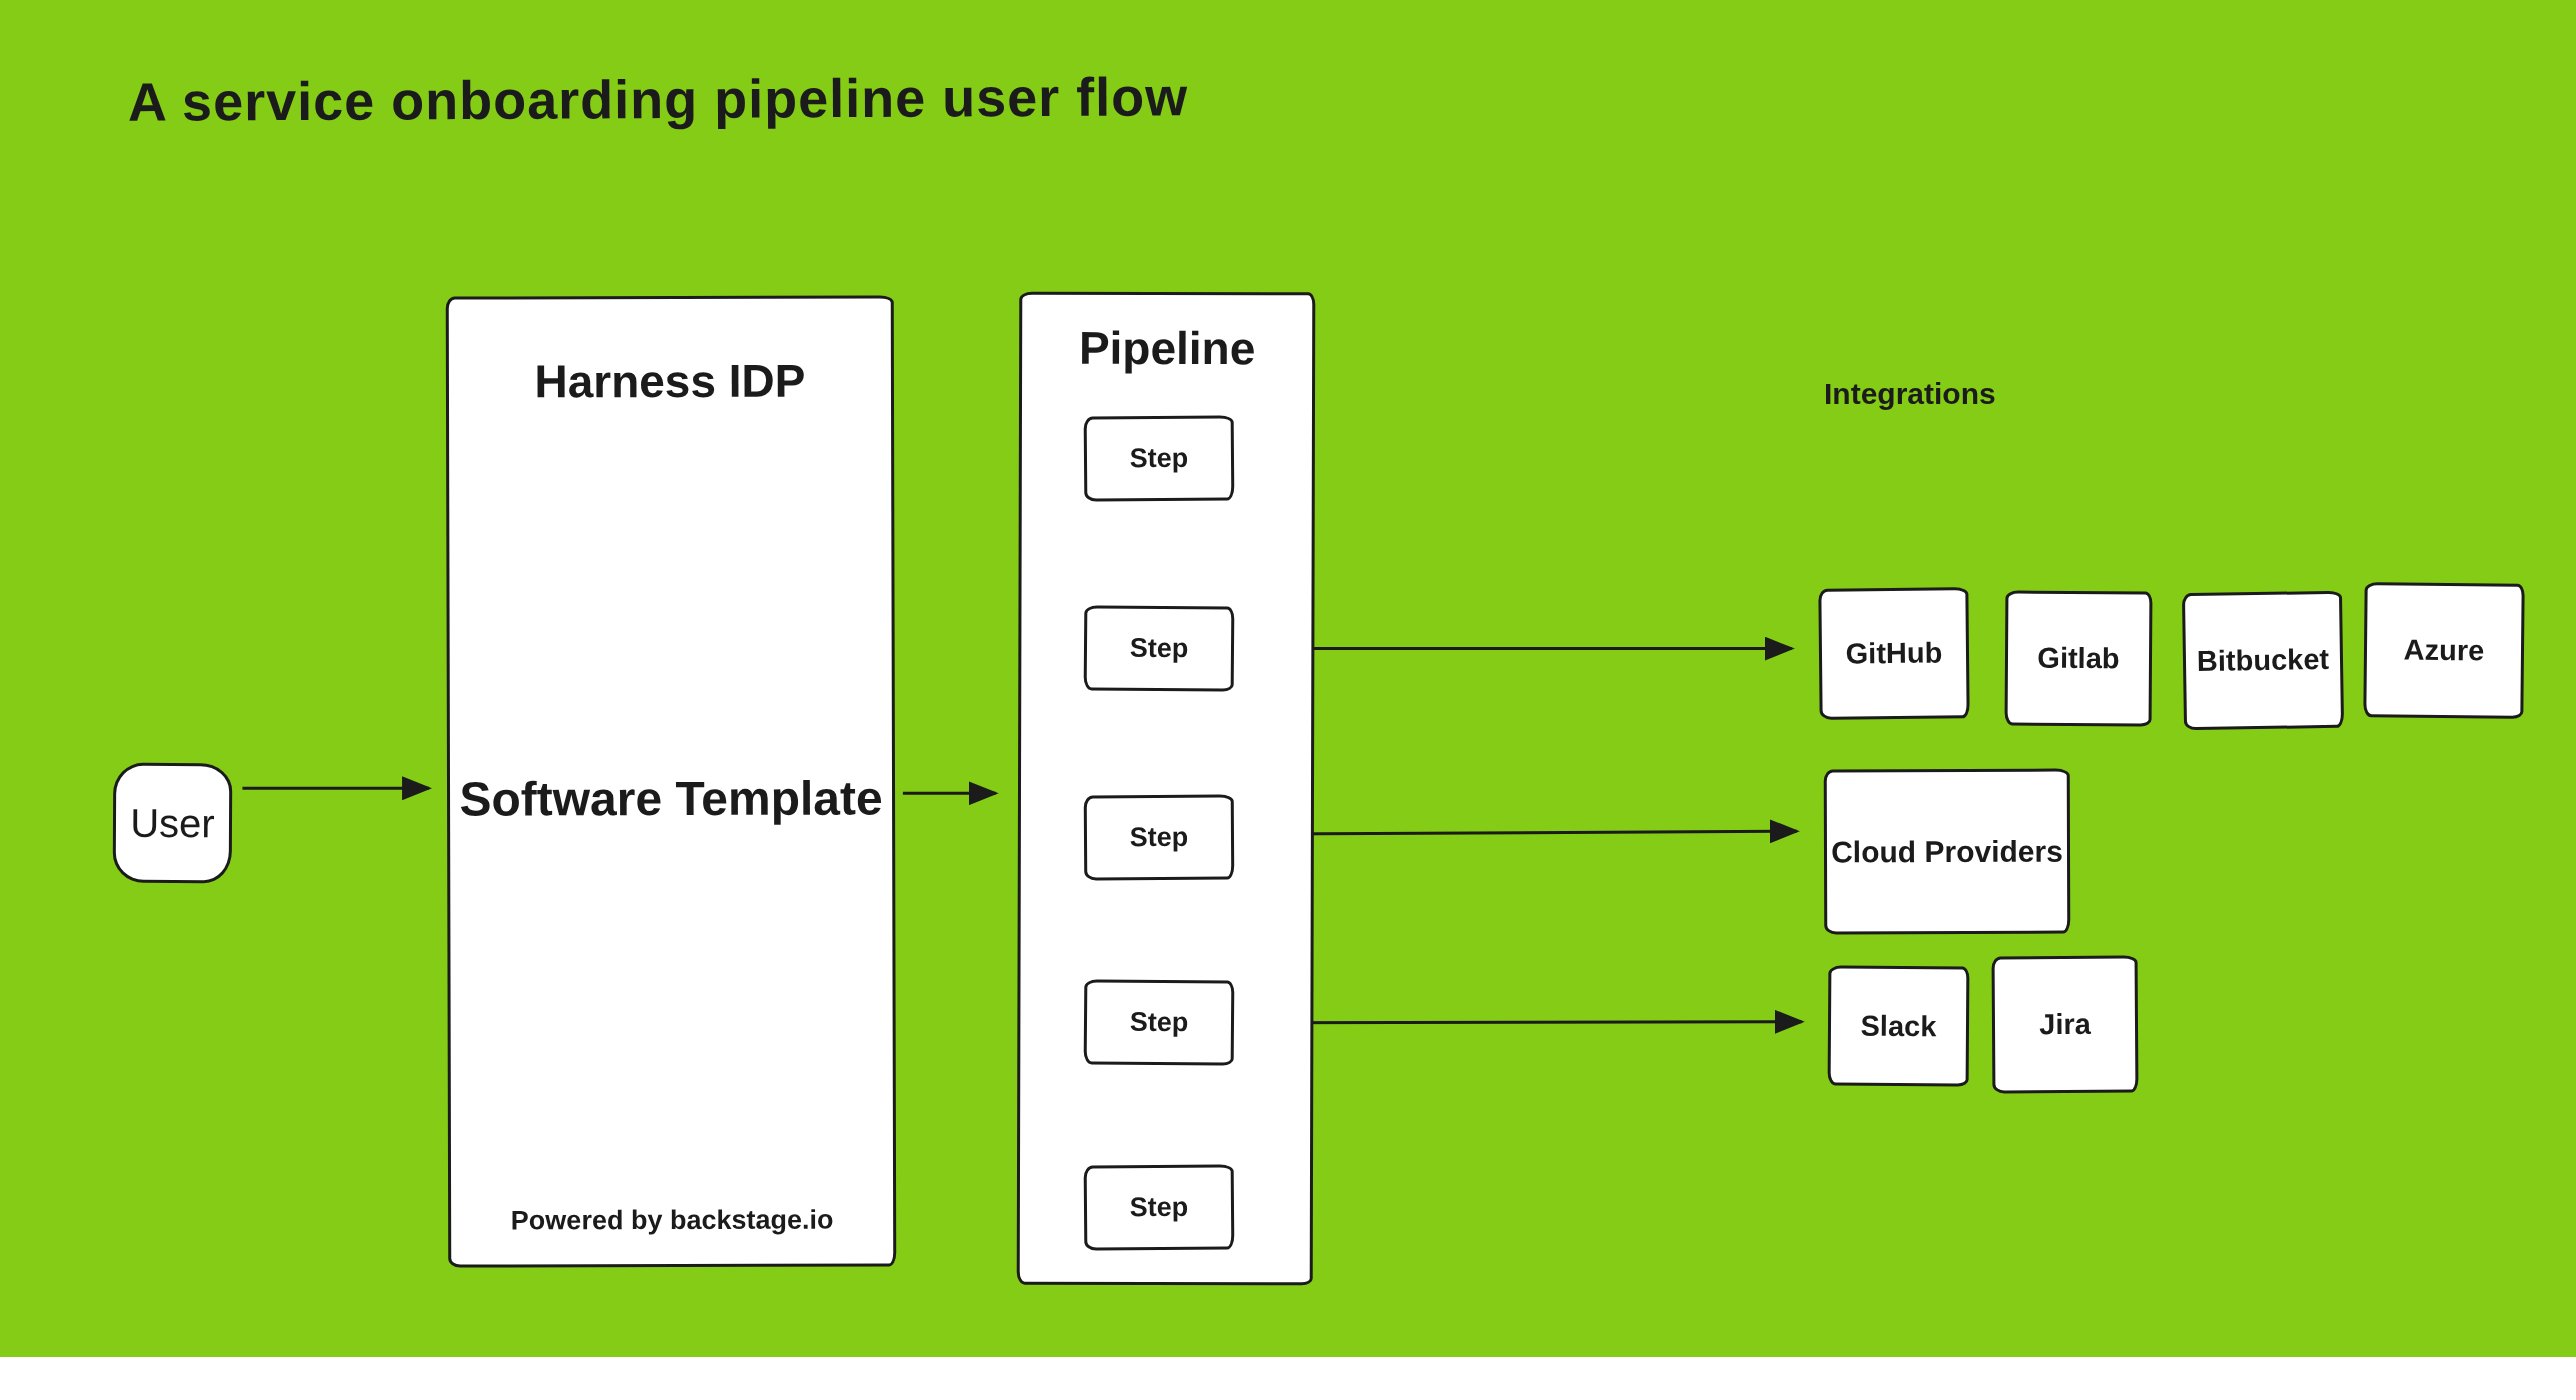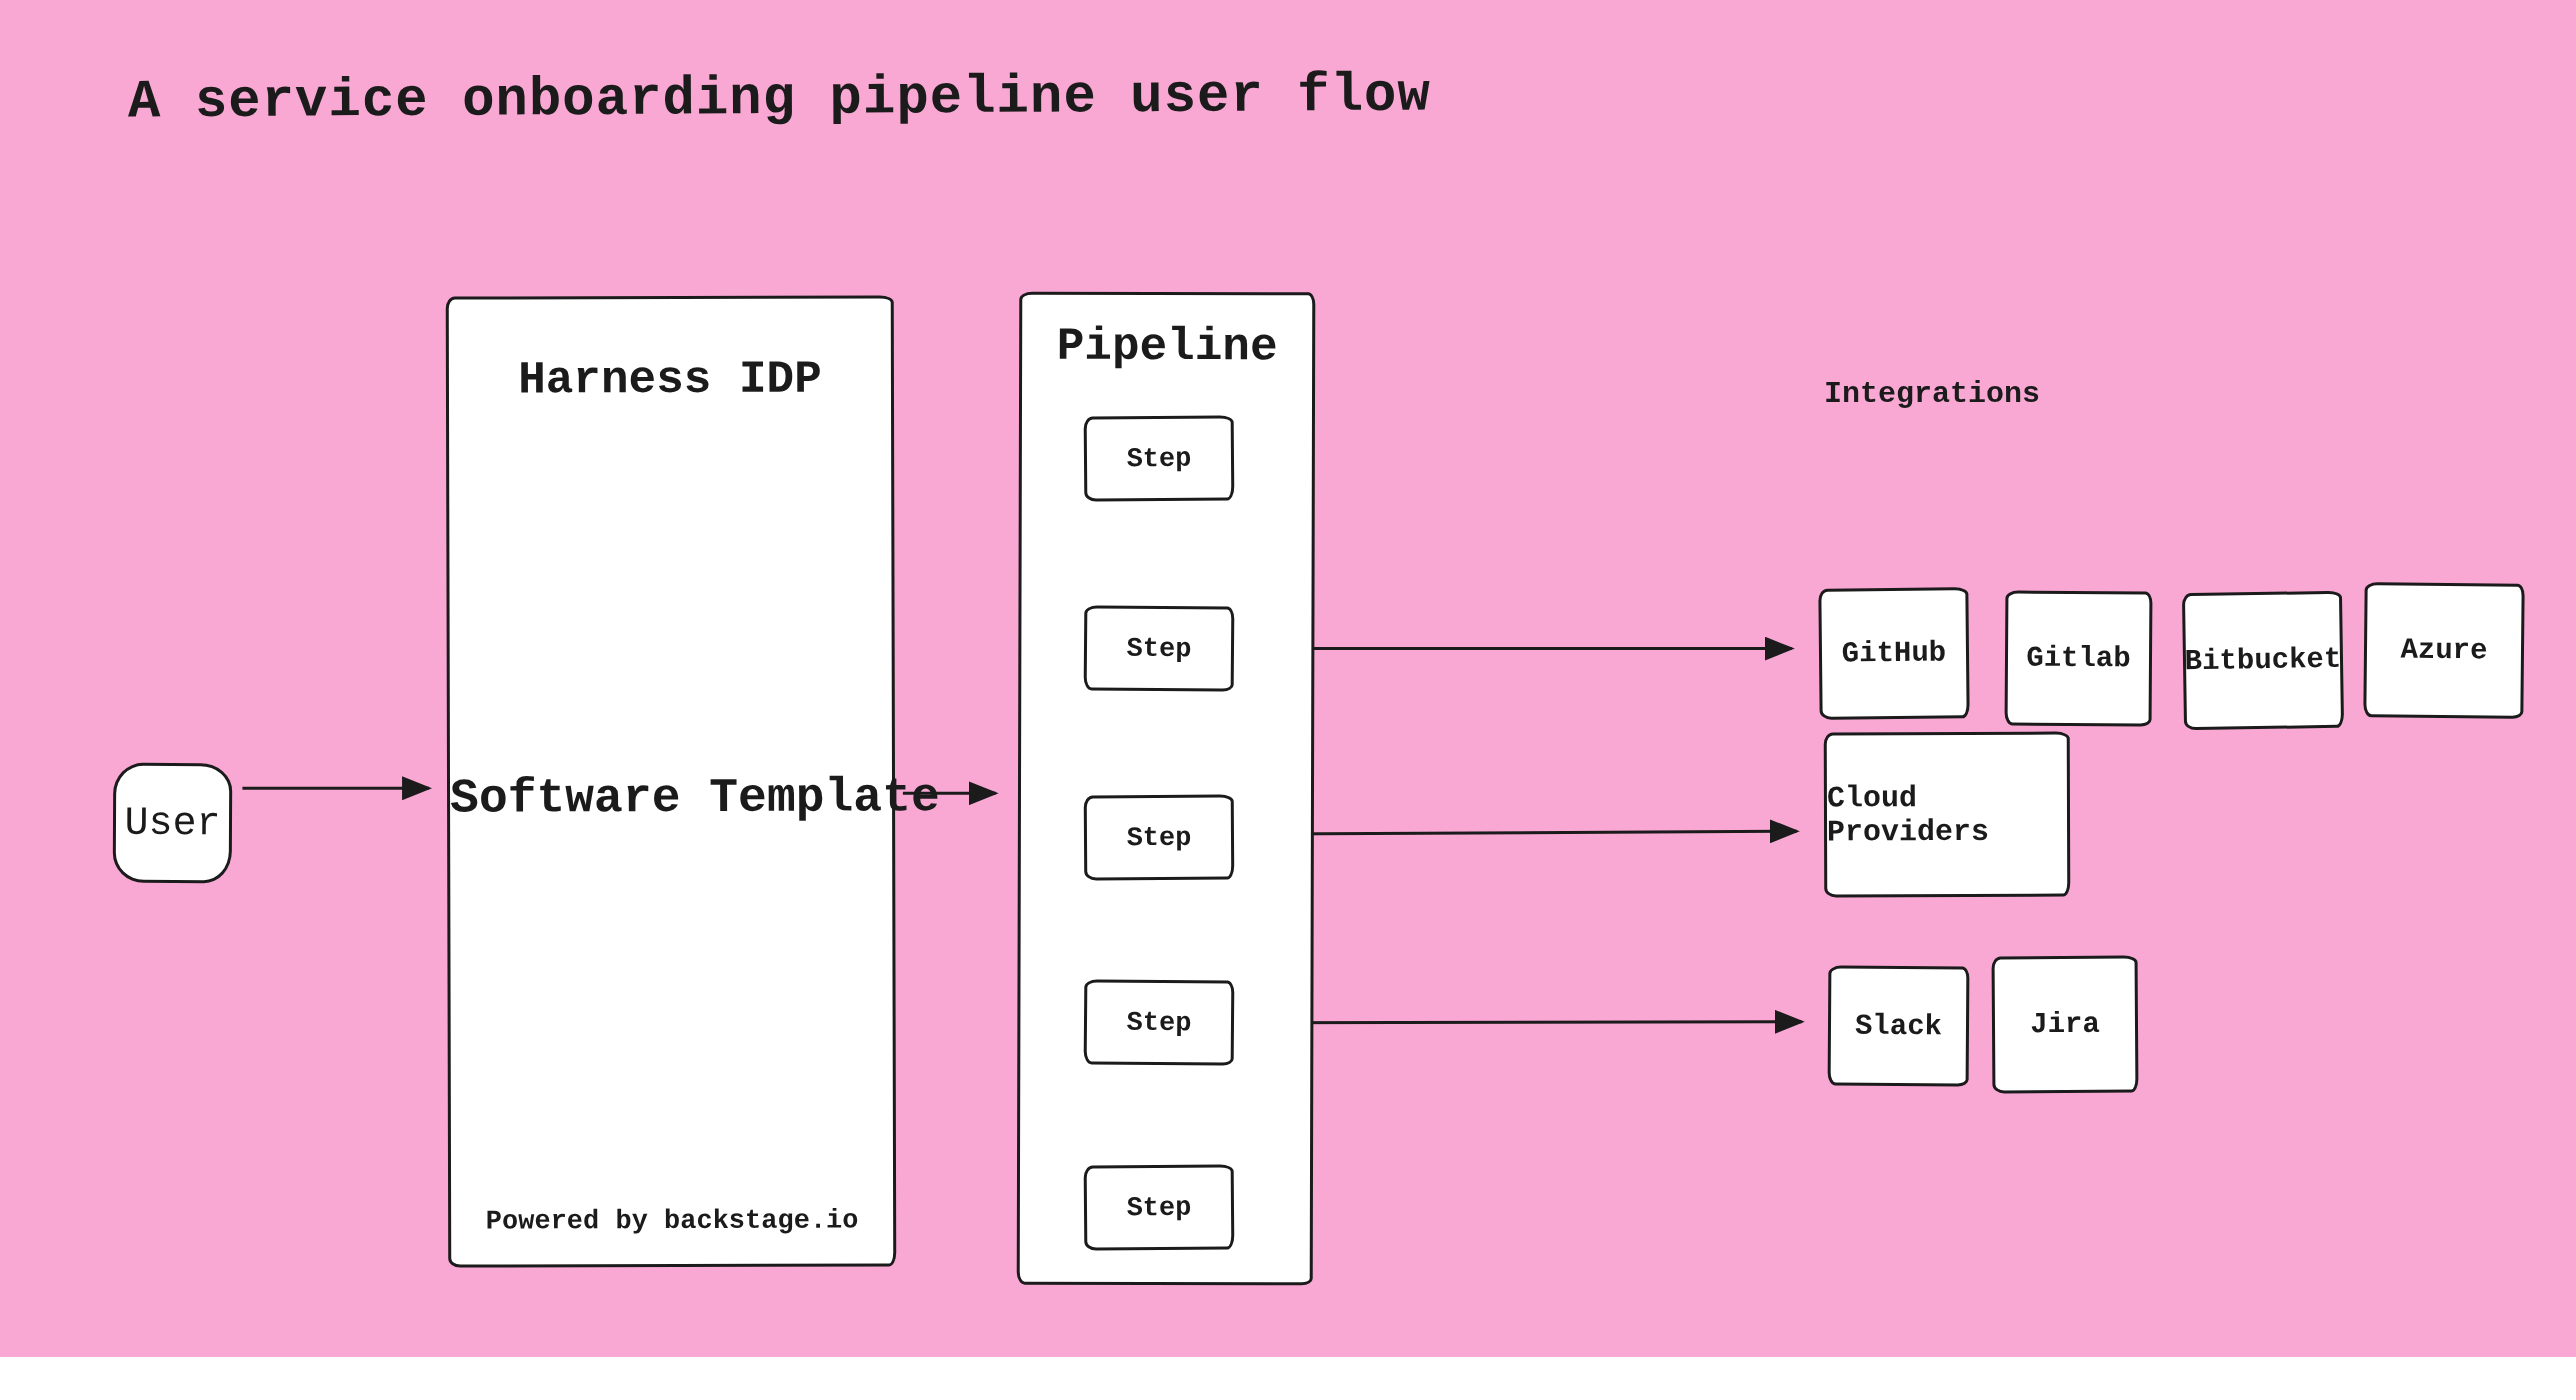--- a/index.html
+++ b/index.html
@@ -4,22 +4,22 @@
 <style>
   html, body {
     margin: 0;
     padding: 0;
     background: #ffffff;
   }
   .canvas {
     position: relative;
     width: 2576px;
     height: 1357px;
-    background: #f9a8d4;
-    font-family: Liberation Mono, monospace;
+    background: #84cc16;
+    font-family: Liberation Sans, sans-serif;
     color: #1b1b1b;
     overflow: hidden;
   }
   .arrow-layer {
     position: absolute;
     left: 0; top: 0;
     width: 2576px;
     height: 1401px;
     pointer-events: none;
   }
@@ -93,21 +93,21 @@
     left: 1824px; top: 377px;
     font-size: 30px;
     font-weight: bold;
     white-space: nowrap;
   }
   .int-node { font-size: 29px; font-weight: bold; }
   .int-github    { left: 1819px; top: 588px; width: 150px; height: 131px; transform: rotate(-0.6deg); }
   .int-gitlab    { left: 2005px; top: 591px; width: 147px; height: 135px; transform: rotate(0.4deg); }
   .int-bitbucket { left: 2183px; top: 592px; width: 160px; height: 137px; transform: rotate(-0.9deg); }
   .int-azure     { left: 2364px; top: 583px; width: 160px; height: 135px; transform: rotate(0.6deg); }
-  .int-cloud     { left: 1824px; top: 732px; width: 246px; height: 165px; font-size: 30px; transform: rotate(-0.2deg); }
+  .int-cloud     { left: 1824px; top: 769px; width: 246px; height: 165px; font-size: 30px; transform: rotate(-0.2deg); }
   .int-slack     { left: 1828px; top: 966px; width: 141px; height: 120px; transform: rotate(0.4deg); }
   .int-jira      { left: 1992px; top: 956px; width: 146px; height: 137px; transform: rotate(-0.4deg); }
 </style>
 </head>
 <body>
 
 <div class="canvas">
 
   <svg class="arrow-layer" viewBox="0 0 2582 1404" xmlns="http://www.w3.org/2000/svg">
     <defs>

